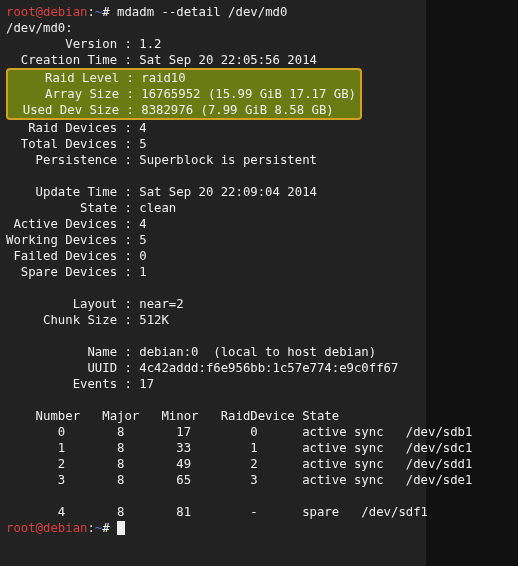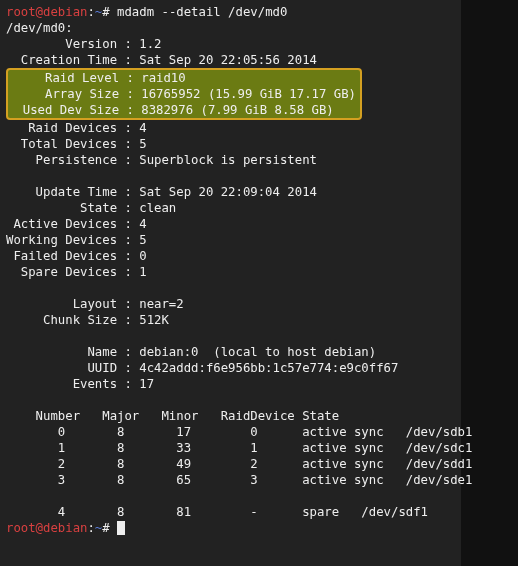--- a/index.html
+++ b/index.html
@@ -11,21 +11,21 @@
     overflow: hidden;
   }
   .terminal {
     background: #222;
     color: #eee;
     font-family: "DejaVu Sans Mono", "Liberation Mono", Consolas, monospace;
     font-size: 12.3px;
     line-height: 16px;
     padding: 4px 2px 4px 6px;
     white-space: pre;
-    width: 461px;
+    width: 426px;
     height: 566px;
     box-sizing: border-box;
   }
   .prompt-red { color: #d84040; }
   .prompt-blue { color: #5a7bd6; }
   .highlight-box {
     display: inline-block;
     border: 2px solid #d4a021;
     background: #6b7b13;
     border-radius: 4px;

